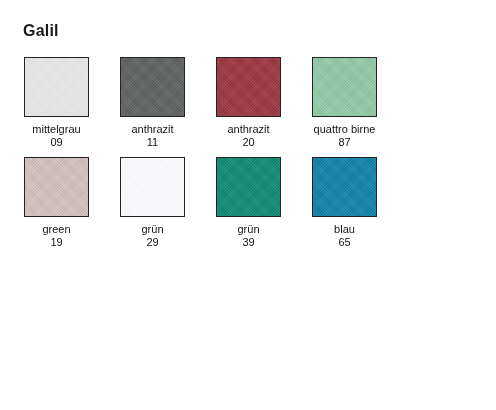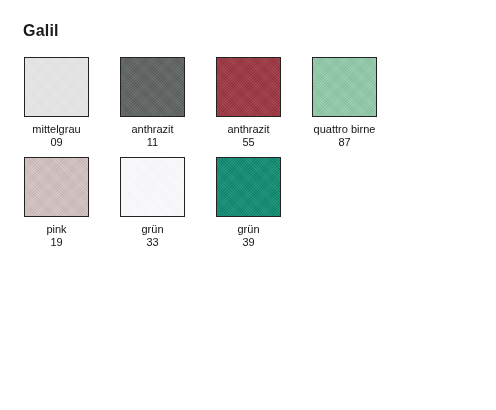--- a/index.html
+++ b/index.html
@@ -108,41 +108,46 @@
         <div class="swatch-code">09</div>
       </div>
       <div class="swatch-cell">
         <div class="swatch-chip" style="background-color: rgb(94, 99, 97);"></div>
         <div class="swatch-label">anthrazit</div>
         <div class="swatch-code">11</div>
       </div>
       <div class="swatch-cell">
         <div class="swatch-chip" style="background-color: rgb(157, 53, 64);"></div>
         <div class="swatch-label">anthrazit</div>
-        <div class="swatch-code">55</div>
+        <div class="swatch-code">20</div>
       </div>
       <div class="swatch-cell">
         <div class="swatch-chip" style="background-color: rgb(147, 204, 171);"></div>
         <div class="swatch-label">quattro birne</div>
         <div class="swatch-code">87</div>
       </div>
     </div>
 
     <div class="swatch-row">
       <div class="swatch-cell">
         <div class="swatch-chip" style="background-color: rgb(212, 196, 194);"></div>
-        <div class="swatch-label">pink</div>
+        <div class="swatch-label">green</div>
         <div class="swatch-code">19</div>
       </div>
       <div class="swatch-cell">
         <div class="swatch-chip plain" style="background-color: rgb(250, 250, 252);"></div>
         <div class="swatch-label">grün</div>
-        <div class="swatch-code">33</div>
+        <div class="swatch-code">29</div>
       </div>
       <div class="swatch-cell">
         <div class="swatch-chip" style="background-color: rgb(15, 140, 114);"></div>
         <div class="swatch-label">grün</div>
         <div class="swatch-code">39</div>
+      </div>
+      <div class="swatch-cell">
+        <div class="swatch-chip" style="background-color: rgb(15, 131, 171);"></div>
+        <div class="swatch-label">blau</div>
+        <div class="swatch-code">65</div>
       </div>
     </div>
   </div>
 
 </div>
 
 </body></html>

